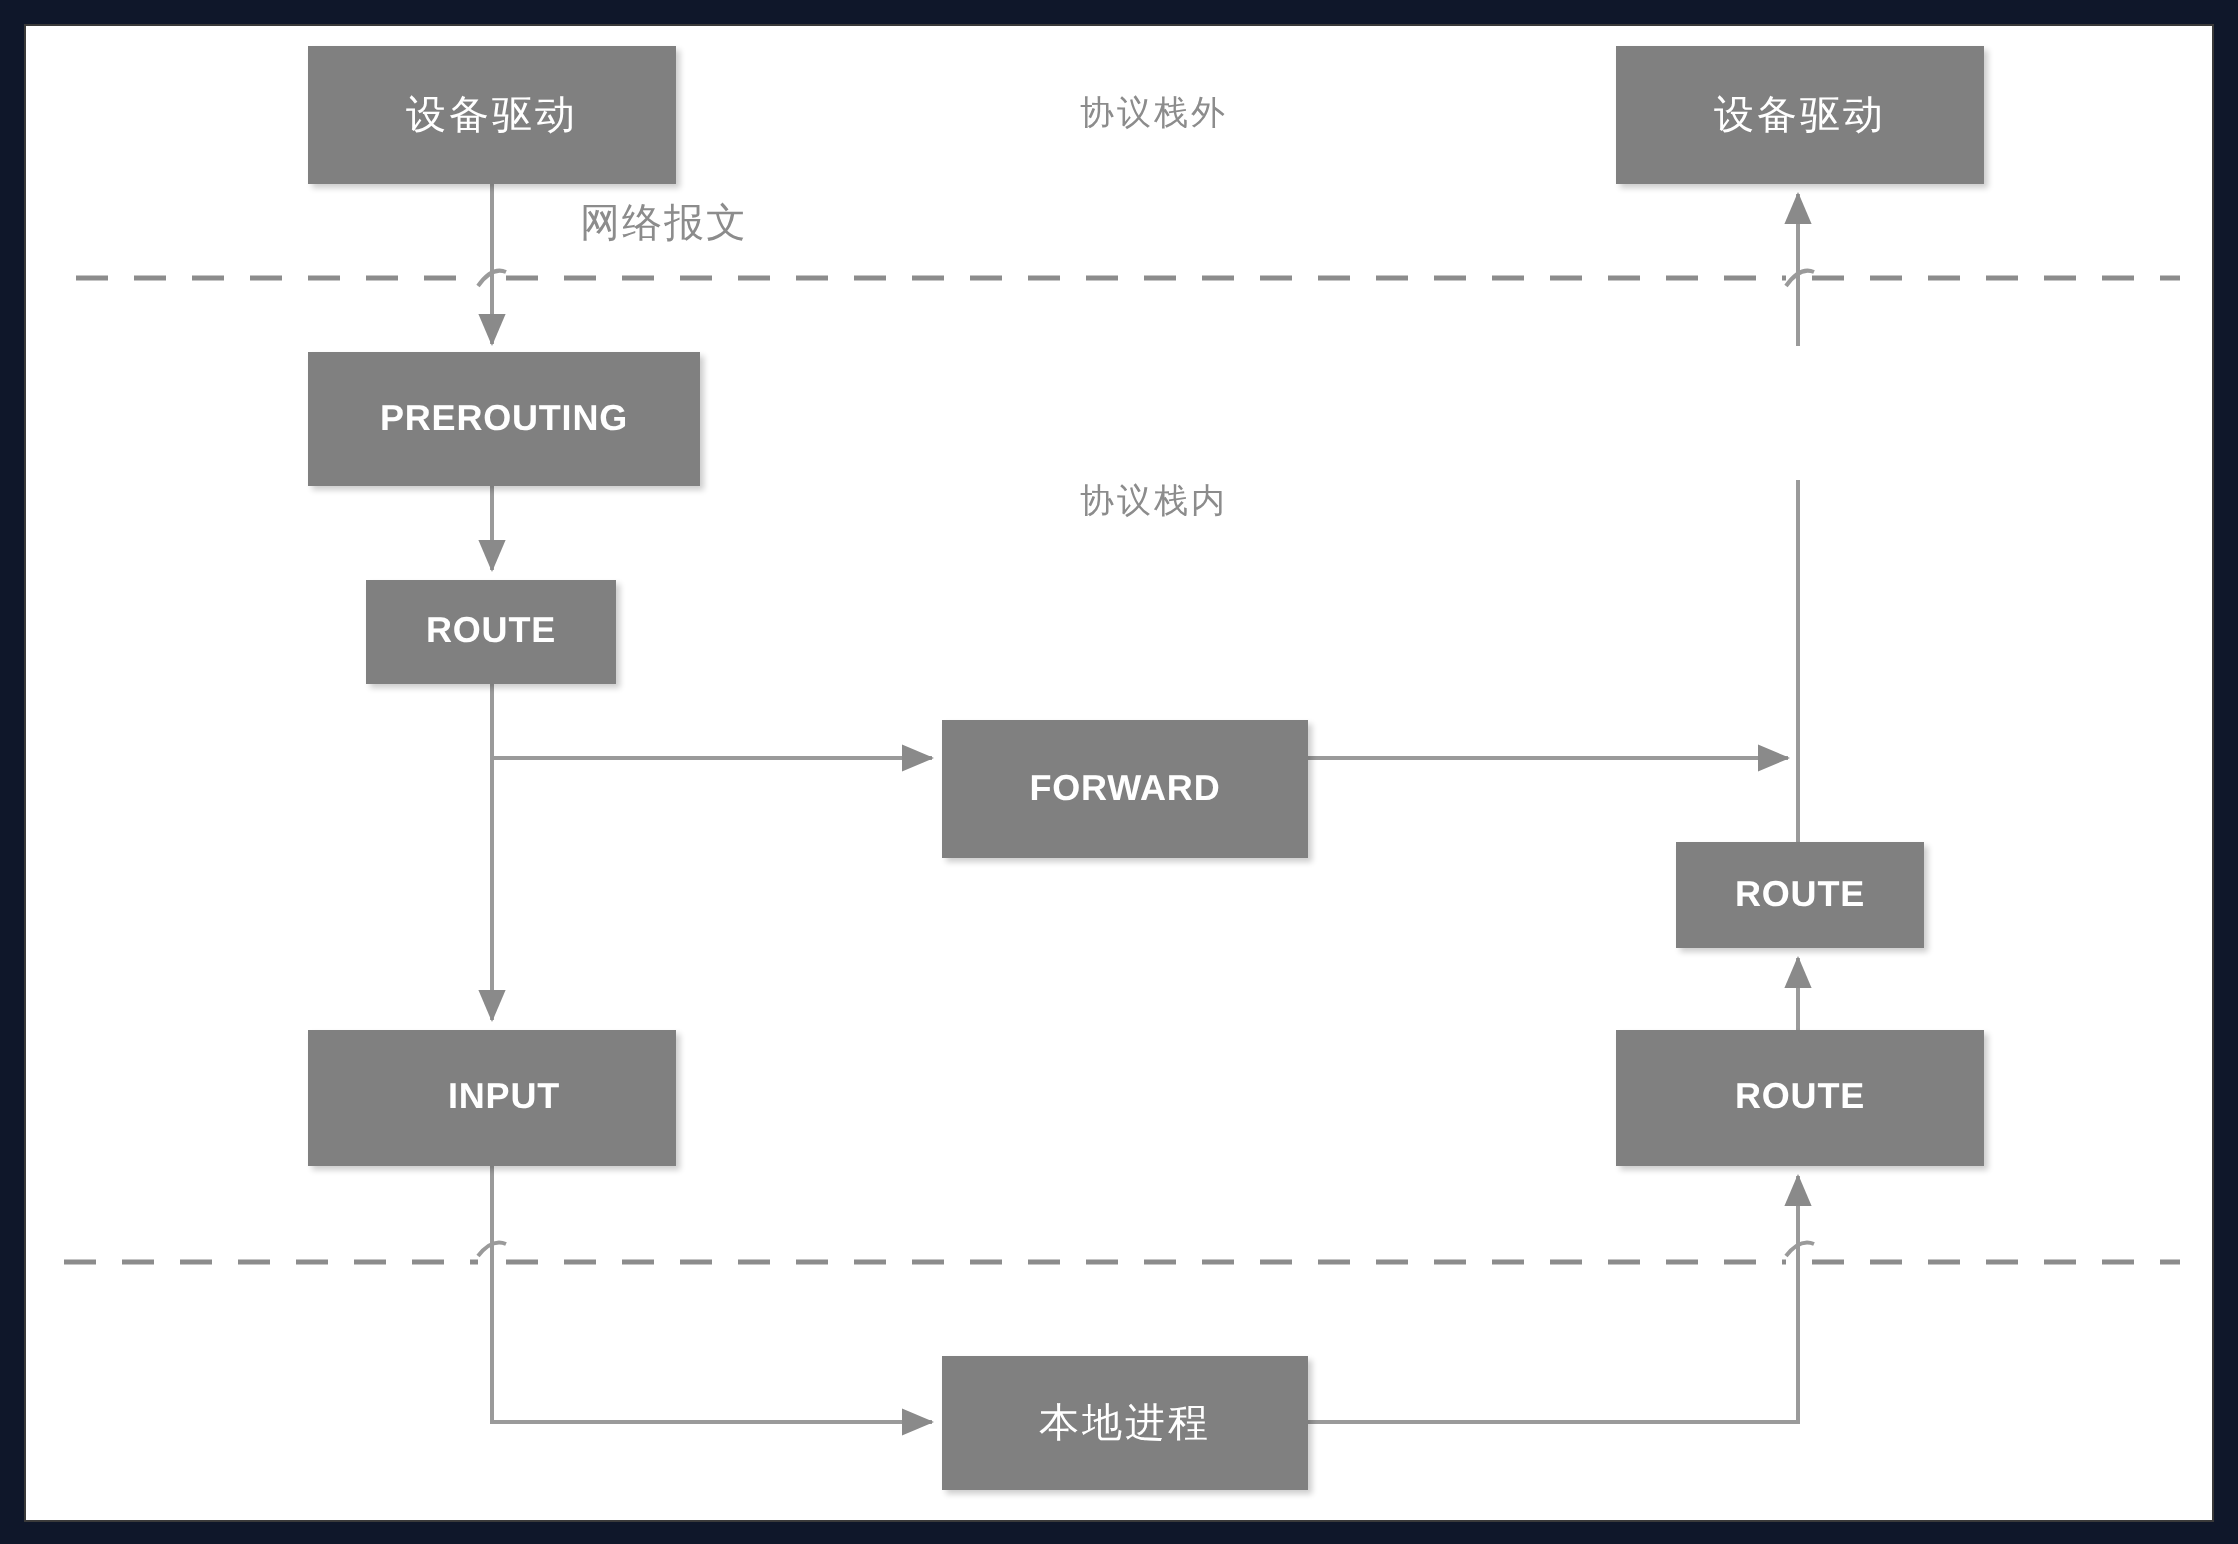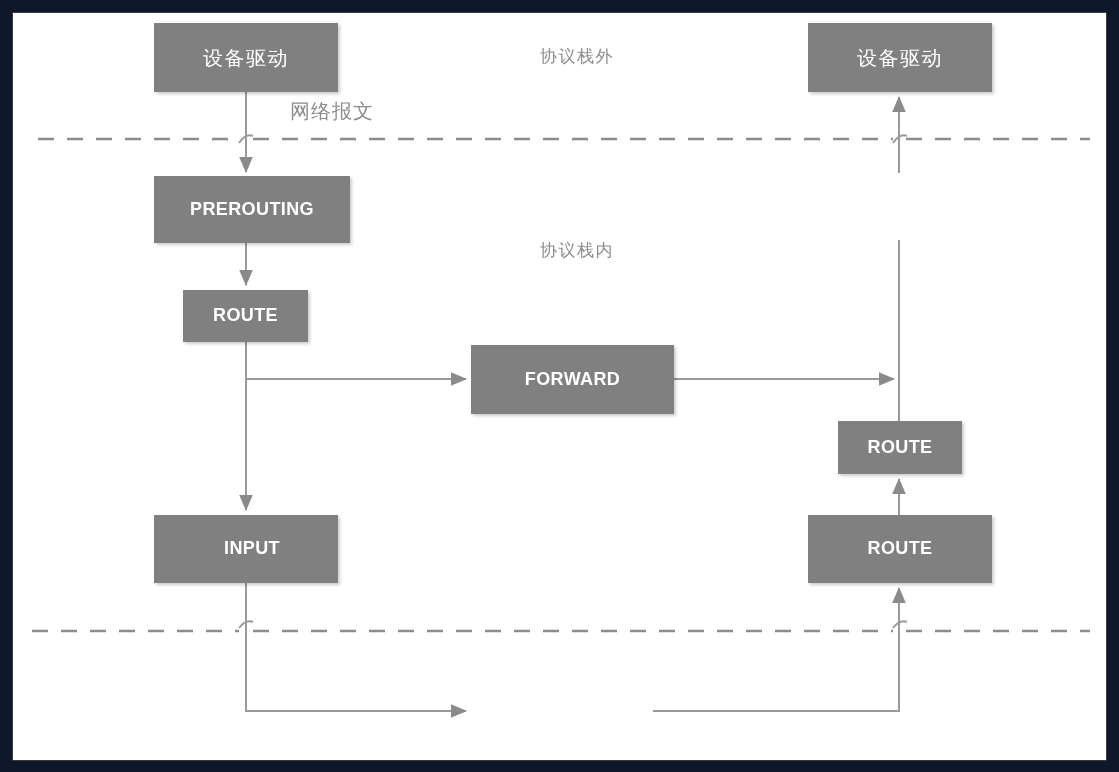--- a/index.html
+++ b/index.html
@@ -133,28 +133,31 @@
   </div>
 
   <div class="node latin" style="left:154px; top:176px; width:196px; height:67px;">
     <span class="node-label">PREROUTING</span>
   </div>
 
   <div class="node latin" style="left:183px; top:290px; width:125px; height:52px;">
     <span class="node-label">ROUTE</span>
   </div>
 
-  <div class="node latin" style="left:471px; top:345px; width:203px; height:69px;">
+  <div class="node latin" style="left:471px; top:360px; width:183px; height:69px;">
     <span class="node-label">FORWARD</span>
   </div>
 
   <div class="node latin" style="left:154px; top:515px; width:184px; height:68px;padding-left:12px;">
     <span class="node-label">INPUT</span>
   </div>
 
+  <div class="node cjk" style="left:471px; top:678px; width:183px; height:67px;">
+    <span class="node-label">本地进程</span>
+  </div>
 
   <div class="node cjk" style="left:808px; top:23px; width:184px; height:69px;">
     <span class="node-label">设备驱动</span>
   </div>
 
 
   <div class="node latin" style="left:838px; top:421px; width:124px; height:53px;">
     <span class="node-label">ROUTE</span>
   </div>
 

